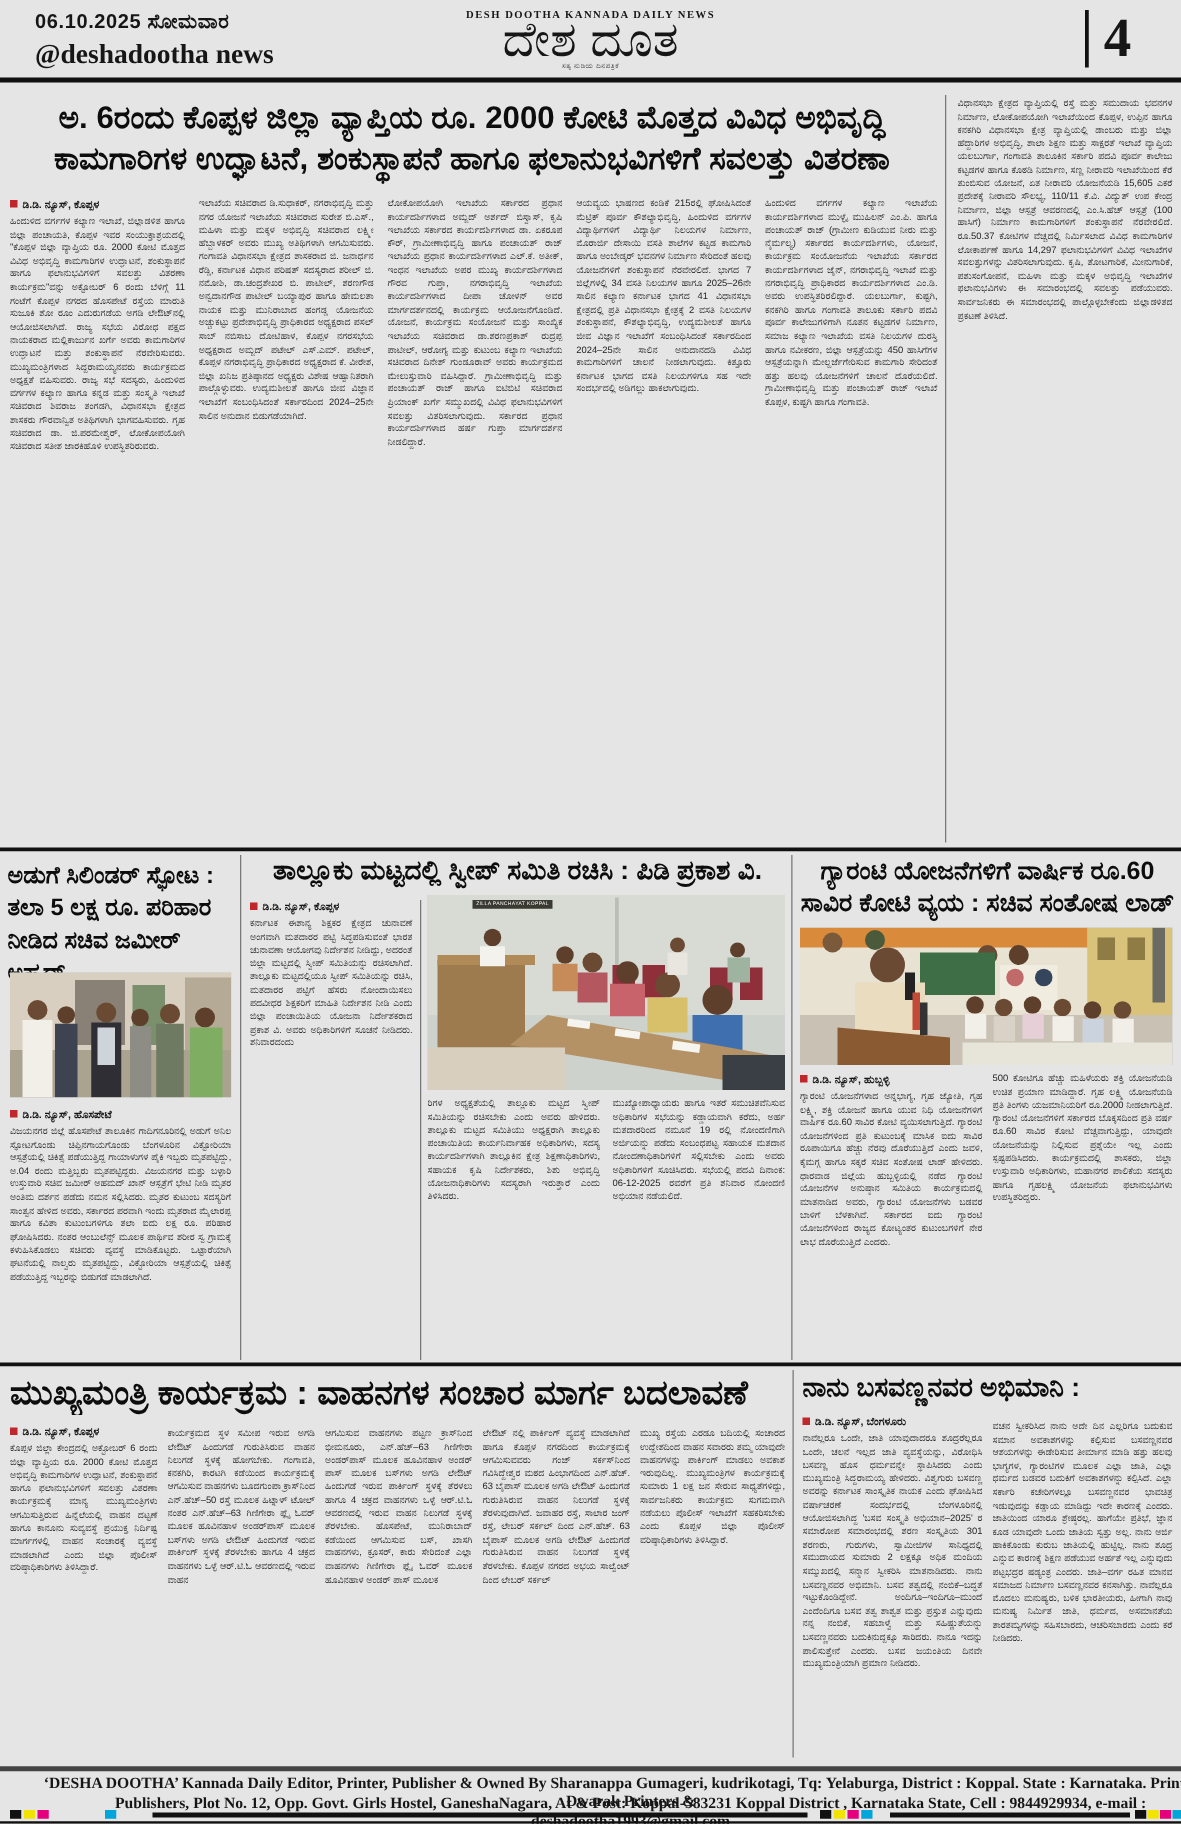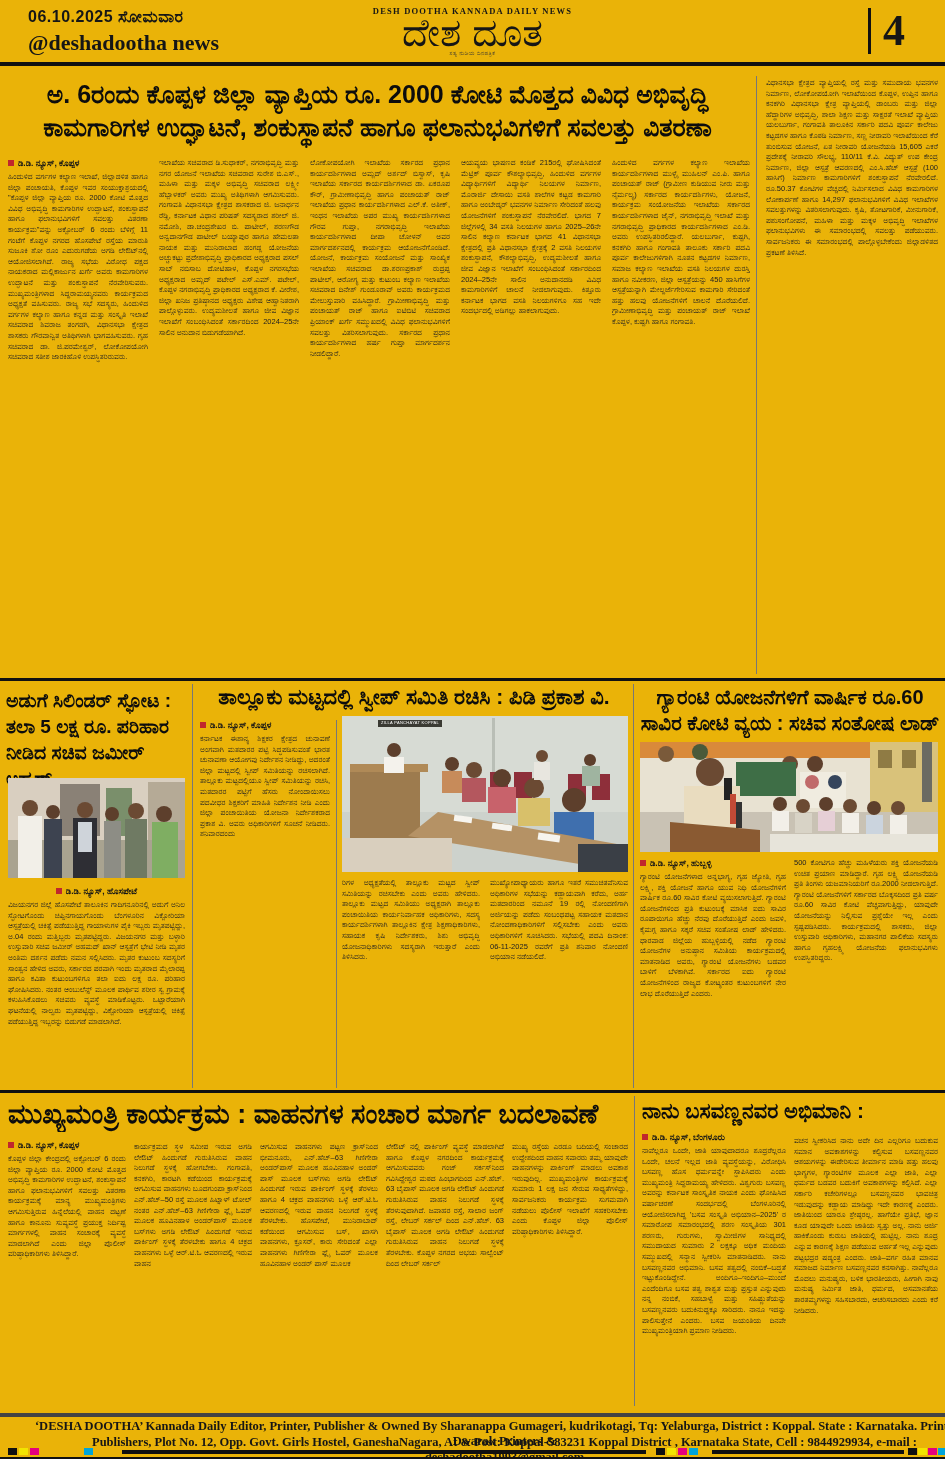--- a/index.html
+++ b/index.html
@@ -1,17 +1,17 @@
 <!DOCTYPE html>
 <html><head>
 <meta charset="utf-8">
 <style>
   html,body{margin:0;padding:0;}
   body{background:#888;}
-  #page{position:relative;width:945px;height:1459px;background:#eab308;margin:0 auto;
+  #page{position:relative;width:945px;height:1459px;background:#e5e5e5;margin:0 auto;
         font-family:"Liberation Sans",sans-serif;color:#161616;overflow:hidden;}
   .abs{position:absolute;}
   .rule-h{background:#111;}
   .rule-v{background:#777;width:1px;}
   
   .mh-date{font-size:16px;font-weight:bold;letter-spacing:.5px;}
   .mh-handle{font-size:22px;font-weight:bold;font-family:"Liberation Serif",serif;}
   .mh-eng{font-size:8.5px;font-weight:bold;letter-spacing:1.2px;font-family:"Liberation Serif",serif;text-align:center;}
   .mh-logo{font-size:39px;font-weight:normal;text-align:center;line-height:34px;}
   .mh-tag{font-size:5.5px;text-align:center;letter-spacing:.5px;color:#333;}
@@ -88,21 +88,21 @@
         <rect x="65" y="40" width="24" height="60" fill="#2e2e34"></rect>
       <rect x="70" y="44" width="14" height="30" fill="#cfd4da"></rect>
       <circle cx="104" cy="36" r="7" fill="#5d3f2c"></circle>
         <rect x="96" y="43" width="17" height="57" fill="#8d8d85"></rect>
       <circle cx="128" cy="33" r="8" fill="#6b4a33"></circle>
         <rect x="117" y="41" width="22" height="59" fill="#6f7a63"></rect>
       <circle cx="156" cy="36" r="8" fill="#5d3f2c"></circle>
         <rect x="144" y="44" width="26" height="56" fill="#7fae62"></rect>
     </svg>
   </div>
-  <div class="abs" style="left:8px;top:886px;width:177px;text-align:center;">
+  <div class="abs" style="left:8px;top:886px;width:177px;">
     <div class="byline"><span class="sq"></span><span>ಡಿ.ಡಿ. ನ್ಯೂಸ್, ಹೊಸಪೇಟೆ</span></div>
   </div>
   <div class="abs col" style="left:8px;top:900px;width:177px;height:188px;">ವಿಜಯನಗರ ಜಿಲ್ಲೆ ಹೊಸಪೇಟೆ ತಾಲೂಕಿನ ಗಾದಿಗನೂರಿನಲ್ಲಿ ಅಡುಗೆ ಅನಿಲ ಸ್ಫೋಟಗೊಂಡು ಚಿಪ್ಪಿನಗಾಯಗೊಂಡು ಬೆಂಗಳೂರಿನ ವಿಕ್ಟೋರಿಯಾ ಆಸ್ಪತ್ರೆಯಲ್ಲಿ ಚಿಕಿತ್ಸೆ ಪಡೆಯುತ್ತಿದ್ದ ಗಾಯಾಳುಗಳ ಪೈಕಿ ಇಬ್ಬರು ಮೃತಪಟ್ಟಿದ್ದು, ಅ.04 ರಂದು ಮತ್ತಿಬ್ಬರು ಮೃತಪಟ್ಟಿದ್ದರು. ವಿಜಯನಗರ ಮತ್ತು ಬಳ್ಳಾರಿ ಉಸ್ತುವಾರಿ ಸಚಿವ ಜಮೀರ್ ಅಹಮದ್ ಖಾನ್ ಆಸ್ಪತ್ರೆಗೆ ಭೇಟಿ ನೀಡಿ ಮೃತರ ಅಂತಿಮ ದರ್ಶನ ಪಡೆದು ನಮನ ಸಲ್ಲಿಸಿದರು. ಮೃತರ ಕುಟುಂಬ ಸದಸ್ಯರಿಗೆ ಸಾಂತ್ವನ ಹೇಳಿದ ಅವರು, ಸರ್ಕಾರದ ಪರವಾಗಿ ಇಂದು ಮೃತರಾದ ಮೈಲಾರಪ್ಪ ಹಾಗೂ ಕವಿತಾ ಕುಟುಂಬಗಳಿಗೂ ತಲಾ ಐದು ಲಕ್ಷ ರೂ. ಪರಿಹಾರ ಘೋಷಿಸಿದರು. ನಂತರ ಆಂಬುಲೆನ್ಸ್ ಮೂಲಕ ಪಾರ್ಥಿವ ಶರೀರ ಸ್ವ ಗ್ರಾಮಕ್ಕೆ ಕಳುಹಿಸಿಕೊಡಲು ಸಚಿವರು ವ್ಯವಸ್ಥೆ ಮಾಡಿಕೊಟ್ಟರು. ಒಟ್ಟಾರೆಯಾಗಿ ಘಟನೆಯಲ್ಲಿ ನಾಲ್ವರು ಮೃತಪಟ್ಟಿದ್ದು, ವಿಕ್ಟೋರಿಯಾ ಆಸ್ಪತ್ರೆಯಲ್ಲಿ ಚಿಕಿತ್ಸೆ ಪಡೆಯುತ್ತಿದ್ದ ಇಬ್ಬರನ್ನು ಬಿಡುಗಡೆ ಮಾಡಲಾಗಿದೆ.</div>
 
   <div class="abs rule-v" style="left:192px;top:684px;height:404px;"></div>
 
   <div class="abs hl hl-mid-c" style="left:200px;top:684px;width:428px;height:28px;overflow:hidden;text-align:center;font-size:21px;">ತಾಲ್ಲೂಕು ಮಟ್ಟದಲ್ಲಿ ಸ್ವೀಪ್ ಸಮಿತಿ ರಚಿಸಿ : ಪಿಡಿ ಪ್ರಕಾಶ ವಿ.</div>
   <div class="abs" style="left:200px;top:720px;width:130px;height:370px;">
     <div class="byline"><span class="sq"></span><span>ಡಿ.ಡಿ. ನ್ಯೂಸ್, ಕೊಪ್ಪಳ</span></div>
     <div class="col" style="height:355px;">ಕರ್ನಾಟಕ ಈಶಾನ್ಯ ಶಿಕ್ಷಕರ ಕ್ಷೇತ್ರದ ಚುನಾವಣೆ ಅಂಗವಾಗಿ ಮತದಾರರ ಪಟ್ಟಿ ಸಿದ್ಧಪಡಿಸುವಂತೆ ಭಾರತ ಚುನಾವಣಾ ಆಯೋಗವು ನಿರ್ದೇಶನ ನೀಡಿದ್ದು, ಅದರಂತೆ ಜಿಲ್ಲಾ ಮಟ್ಟದಲ್ಲಿ ಸ್ವೀಪ್ ಸಮಿತಿಯನ್ನು ರಚಿಸಲಾಗಿದೆ. ತಾಲ್ಲೂಕು ಮಟ್ಟದಲ್ಲಿಯೂ ಸ್ವೀಪ್ ಸಮಿತಿಯನ್ನು ರಚಿಸಿ, ಮತದಾರರ ಪಟ್ಟಿಗೆ ಹೆಸರು ನೋಂದಾಯಿಸಲು ಪದವೀಧರ ಶಿಕ್ಷಕರಿಗೆ ಮಾಹಿತಿ ನಿರ್ದೇಶನ ನೀಡಿ ಎಂದು ಜಿಲ್ಲಾ ಪಂಚಾಯಿತಿಯ ಯೋಜನಾ ನಿರ್ದೇಶಕರಾದ ಪ್ರಕಾಶ ವಿ. ಅವರು ಅಧಿಕಾರಿಗಳಿಗೆ ಸೂಚನೆ ನೀಡಿದರು. ಶನಿವಾರದಂದು</div>
@@ -142,21 +142,21 @@
       <polygon points="96,96 286,130 286,156 66,120" fill="#b59265"></polygon>
       <rect x="112" y="100" width="18" height="6" fill="#f6f4ee" transform="rotate(8 121 103)"></rect>
       <rect x="150" y="108" width="20" height="6" fill="#f6f4ee" transform="rotate(8 160 111)"></rect>
       <rect x="196" y="118" width="22" height="7" fill="#f6f4ee" transform="rotate(8 207 121)"></rect>
       <rect x="0" y="122" width="110" height="34" fill="#d9cfbe"></rect>
       <rect x="236" y="128" width="50 " height="28" fill="#3a3f46"></rect>
     </svg>
     <span class="photo-sign" style="left:36px;top:4px;width:60px;">ZILLA PANCHAYAT KOPPAL</span>
   </div>
   <div class="abs col" style="left:342px;top:878px;width:138px;height:210px;">ರಿಗಳ ಅಧ್ಯಕ್ಷತೆಯಲ್ಲಿ ತಾಲ್ಲೂಕು ಮಟ್ಟದ ಸ್ವೀಪ್ ಸಮಿತಿಯನ್ನು ರಚಿಸಬೇಕು ಎಂದು ಅವರು ಹೇಳಿದರು. ತಾಲ್ಲೂಕು ಮಟ್ಟದ ಸಮಿತಿಯು ಅಧ್ಯಕ್ಷರಾಗಿ ತಾಲ್ಲೂಕು ಪಂಚಾಯಿತಿಯ ಕಾರ್ಯನಿರ್ವಾಹಕ ಅಧಿಕಾರಿಗಳು, ಸದಸ್ಯ ಕಾರ್ಯದರ್ಶಿಗಳಾಗಿ ತಾಲ್ಲೂಕಿನ ಕ್ಷೇತ್ರ ಶಿಕ್ಷಣಾಧಿಕಾರಿಗಳು, ಸಹಾಯಕ ಕೃಷಿ ನಿರ್ದೇಶಕರು, ಶಿಶು ಅಭಿವೃದ್ಧಿ ಯೋಜನಾಧಿಕಾರಿಗಳು ಸದಸ್ಯರಾಗಿ ಇರುತ್ತಾರೆ ಎಂದು ತಿಳಿಸಿದರು.</div>
-  <div class="abs col" style="left:490px;top:878px;width:138px;height:210px;">ಮುಖ್ಯೋಪಾಧ್ಯಾಯರು ಹಾಗೂ ಇತರೆ ಸಮುಚಿತವೆನಿಸುವ ಅಧಿಕಾರಿಗಳ ಸಭೆಯನ್ನು ಕಡ್ಡಾಯವಾಗಿ ಕರೆದು, ಅರ್ಹ ಮತದಾರರಿಂದ ನಮೂನೆ 19 ರಲ್ಲಿ ನೋಂದಣಿಗಾಗಿ ಅರ್ಜಿಯನ್ನು ಪಡೆದು ಸಂಬಂಧಪಟ್ಟ ಸಹಾಯಕ ಮತದಾನ ನೋಂದಣಾಧಿಕಾರಿಗಳಿಗೆ ಸಲ್ಲಿಸಬೇಕು ಎಂದು ಅವರು ಅಧಿಕಾರಿಗಳಿಗೆ ಸೂಚಿಸಿದರು. ಸಭೆಯಲ್ಲಿ ಪದವಿ ದಿನಾಂಕ: 06-11-2025 ರವರೆಗೆ ಪ್ರತಿ ಶನಿವಾರ ನೋಂದಣಿ ಅಭಿಯಾನ ನಡೆಯಲಿದೆ.</div>
+  <div class="abs col" style="left:490px;top:878px;width:138px;height:210px;">ಮುಖ್ಯೋಪಾಧ್ಯಾಯರು ಹಾಗೂ ಇತರೆ ಸಮುಚಿತವೆನಿಸುವ ಅಧಿಕಾರಿಗಳ ಸಭೆಯನ್ನು ಕಡ್ಡಾಯವಾಗಿ ಕರೆದು, ಅರ್ಹ ಮತದಾರರಿಂದ ನಮೂನೆ 19 ರಲ್ಲಿ ನೋಂದಣಿಗಾಗಿ ಅರ್ಜಿಯನ್ನು ಪಡೆದು ಸಂಬಂಧಪಟ್ಟ ಸಹಾಯಕ ಮತದಾನ ನೋಂದಣಾಧಿಕಾರಿಗಳಿಗೆ ಸಲ್ಲಿಸಬೇಕು ಎಂದು ಅವರು ಅಧಿಕಾರಿಗಳಿಗೆ ಸೂಚಿಸಿದರು. ಸಭೆಯಲ್ಲಿ ಪದವಿ ದಿನಾಂಕ: 06-12-2025 ರವರೆಗೆ ಪ್ರತಿ ಶನಿವಾರ ನೋಂದಣಿ ಅಭಿಯಾನ ನಡೆಯಲಿದೆ.</div>
 
   <div class="abs rule-v" style="left:633px;top:684px;height:404px;"></div>
 
   <div class="abs hl hl-mid-c" style="left:640px;top:684px;width:300px;height:54px;overflow:hidden;">ಗ್ಯಾರಂಟಿ ಯೋಜನೆಗಳಿಗೆ ವಾರ್ಷಿಕ ರೂ.60 ಸಾವಿರ ಕೋಟಿ ವ್ಯಯ : ಸಚಿವ ಸಂತೋಷ ಲಾಡ್</div>
   <div class="abs photo" style="left:640px;top:742px;width:298px;height:110px;">
     <svg width="298" height="110" viewBox="0 0 298 110">
       <rect width="298" height="110" fill="#c9c2b4"></rect>
 
       <rect x="0" y="0" width="230" height="70" fill="#e8e2d2"></rect>
       <rect x="0" y="0" width="230" height="16" fill="#d98a3a"></rect>

